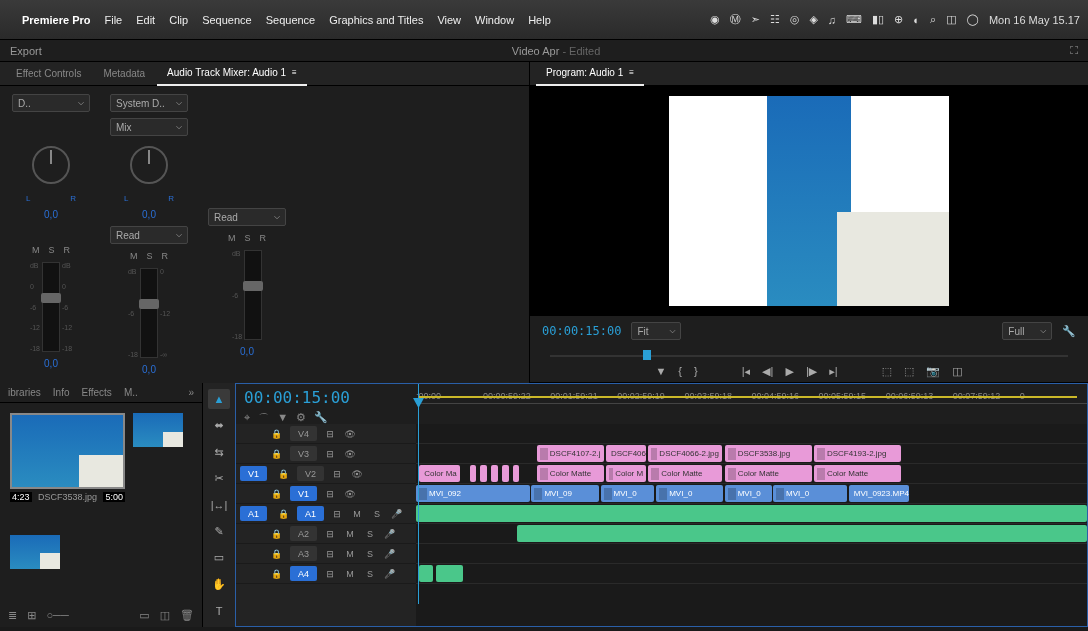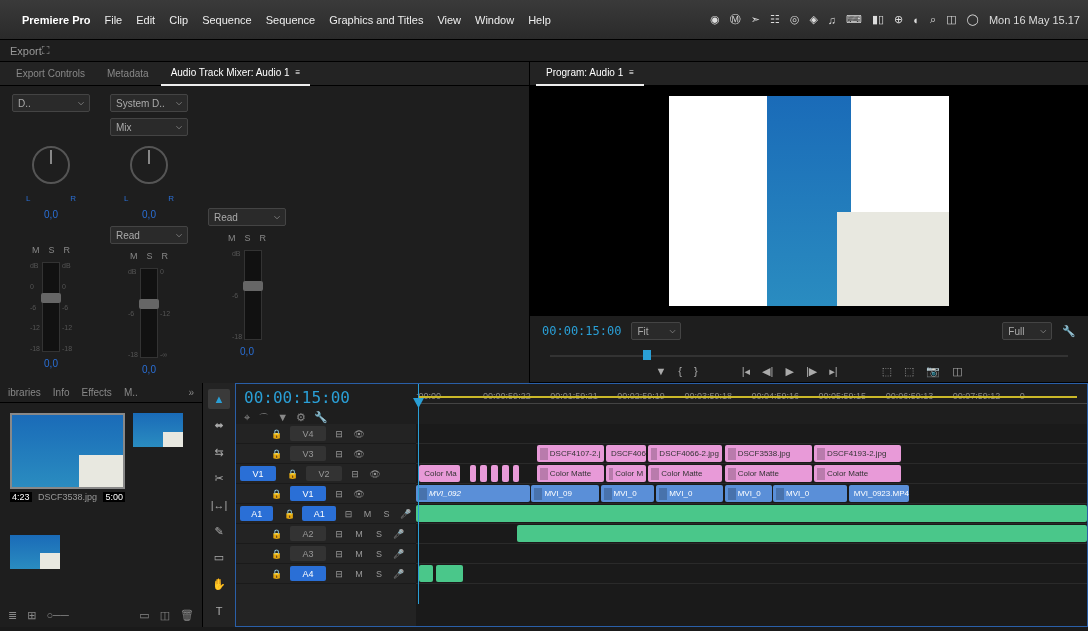--- a/index.html
+++ b/index.html
@@ -76,21 +76,21 @@
 .tl-icons{display:flex;gap:8px;color:#888;margin-top:4px}
 .tl-ruler{flex:1;position:relative;font-size:9px;color:#888}
 .ruler-ticks{display:flex;height:20px;border-bottom:1px solid #444;align-items:flex-end;padding-bottom:2px}
 .ruler-ticks span{flex:1}
 .playhead{position:absolute;left:2px;top:0;bottom:-180px;width:1px;background:#2a9fd6;z-index:5}
 .playhead::before{content:'';position:absolute;top:14px;left:-5px;width:11px;height:10px;background:#2a9fd6;clip-path:polygon(0 0,100% 0,50% 100%)}
 .yellow-bar{position:absolute;top:12px;left:2px;right:10px;height:2px;background:#cbb829}
 .tl-body{flex:1;display:flex;overflow:hidden}
 .tl-tracks-head{width:180px;background:#232323}
 .track-head{height:20px;display:flex;align-items:center;gap:6px;padding:0 4px;font-size:9px;color:#999;border-bottom:1px solid #1a1a1a}
-.track-head .lbl{width:36px;height:15px;background:#333;display:flex;align-items:center;justify-content:center;border-radius:2px}
+.track-head .lbl{width:27px;height:15px;background:#333;display:flex;align-items:center;justify-content:center;border-radius:2px}
 .track-head .lbl.on{background:#2a6fd6;color:#fff}
 .track-head .lbl.src{background:#2a6fd6;color:#fff;margin-right:4px}
 .track-head .ico{width:14px;text-align:center;cursor:pointer}
 .tl-tracks{flex:1;position:relative;background:#1a1a1a}
 .track{height:20px;border-bottom:1px solid #2a2a2a;position:relative}
 .clip{position:absolute;height:17px;top:1px;border-radius:2px;font-size:8px;padding:0 3px;display:flex;align-items:center;overflow:hidden;white-space:nowrap}
 .clip.pink{background:#e89ad8;color:#333}
 .clip.blue{background:#5a8fd8;color:#fff}
 .clip.green{background:#4ac78a;color:#333}
 .clip .thumb-dot{width:8px;height:12px;background:rgba(0,0,0,.2);margin-right:2px}
@@ -125,27 +125,31 @@
     <span>◐</span>
     <span>⌕</span>
     <span>◫</span>
     <span>◯</span>
     <span>Mon 16 May  15.17</span>
   </div>
 </div>
 
 <div class="titlebar">
   <span class="left">Export</span>
+  <span class="center">
+    <span>Video Apr</span>
+    <span class="ed">- Edited</span>
+  </span>
   <span class="right">⛶</span>
 </div>
 
 <div class="main">
  <div class="left-col">
    <div class="tabs">
-     <div class="tab">Export Controls</div>
+     <div class="tab">Effect Controls</div>
      <div class="tab">Metadata</div>
      <div class="tab active">
           <span>Audio Track Mixer: Audio 1</span>
           <span class="menu-icon">≡</span>
         </div>
    </div>
    <div class="mixer">
      <div class="mixer-col">
        <div class="dropdown">D..</div>
        <div style="height:18px"></div>
@@ -459,21 +463,21 @@
             <div class="clip pink" style="left: 34.6%; width: 11%;"><span class="thumb-dot"></span>Color Matte</div>
             <div class="clip pink" style="left: 46%; width: 13%;"><span class="thumb-dot"></span>Color Matte</div>
             <div class="clip pink" style="left: 59.3%; width: 13%;"><span class="thumb-dot"></span>Color Matte</div>
             <div class="clip pink" style="left: 8%; width: 1%;"></div>
             <div class="clip pink" style="left: 9.6%; width: 1%;"></div>
             <div class="clip pink" style="left: 11.2%; width: 1%;"></div>
             <div class="clip pink" style="left: 12.8%; width: 1%;"></div>
             <div class="clip pink" style="left: 14.4%; width: 1%;"></div>
           </div>
         <div class="track" id="tv1">
-            <div class="clip blue" style="left: 0%; width: 17%; font-style: italic;"><span class="thumb-dot"></span>MVI_092</div>
+            <div class="clip blue" style="left: 0%; width: 17%;"><span class="thumb-dot"></span>MVI_092</div>
             <div class="clip blue" style="left: 17.2%; width: 10%;"><span class="thumb-dot"></span>MVI_09</div>
             <div class="clip blue" style="left: 27.5%; width: 8%;"><span class="thumb-dot"></span>MVI_0</div>
             <div class="clip blue" style="left: 35.8%; width: 10%;"><span class="thumb-dot"></span>MVI_0</div>
             <div class="clip blue" style="left: 46%; width: 7%;"><span class="thumb-dot"></span>MVI_0</div>
             <div class="clip blue" style="left: 53.2%; width: 11%;"><span class="thumb-dot"></span>MVI_0</div>
             <div class="clip blue" style="left: 64.5%; width: 9%;"><span class="thumb-dot"></span>MVI_0923.MP4</div>
           </div>
         <div class="track" id="ta1">
             <div class="clip green" style="left: 0%; width: 100%;"></div>
           </div>

